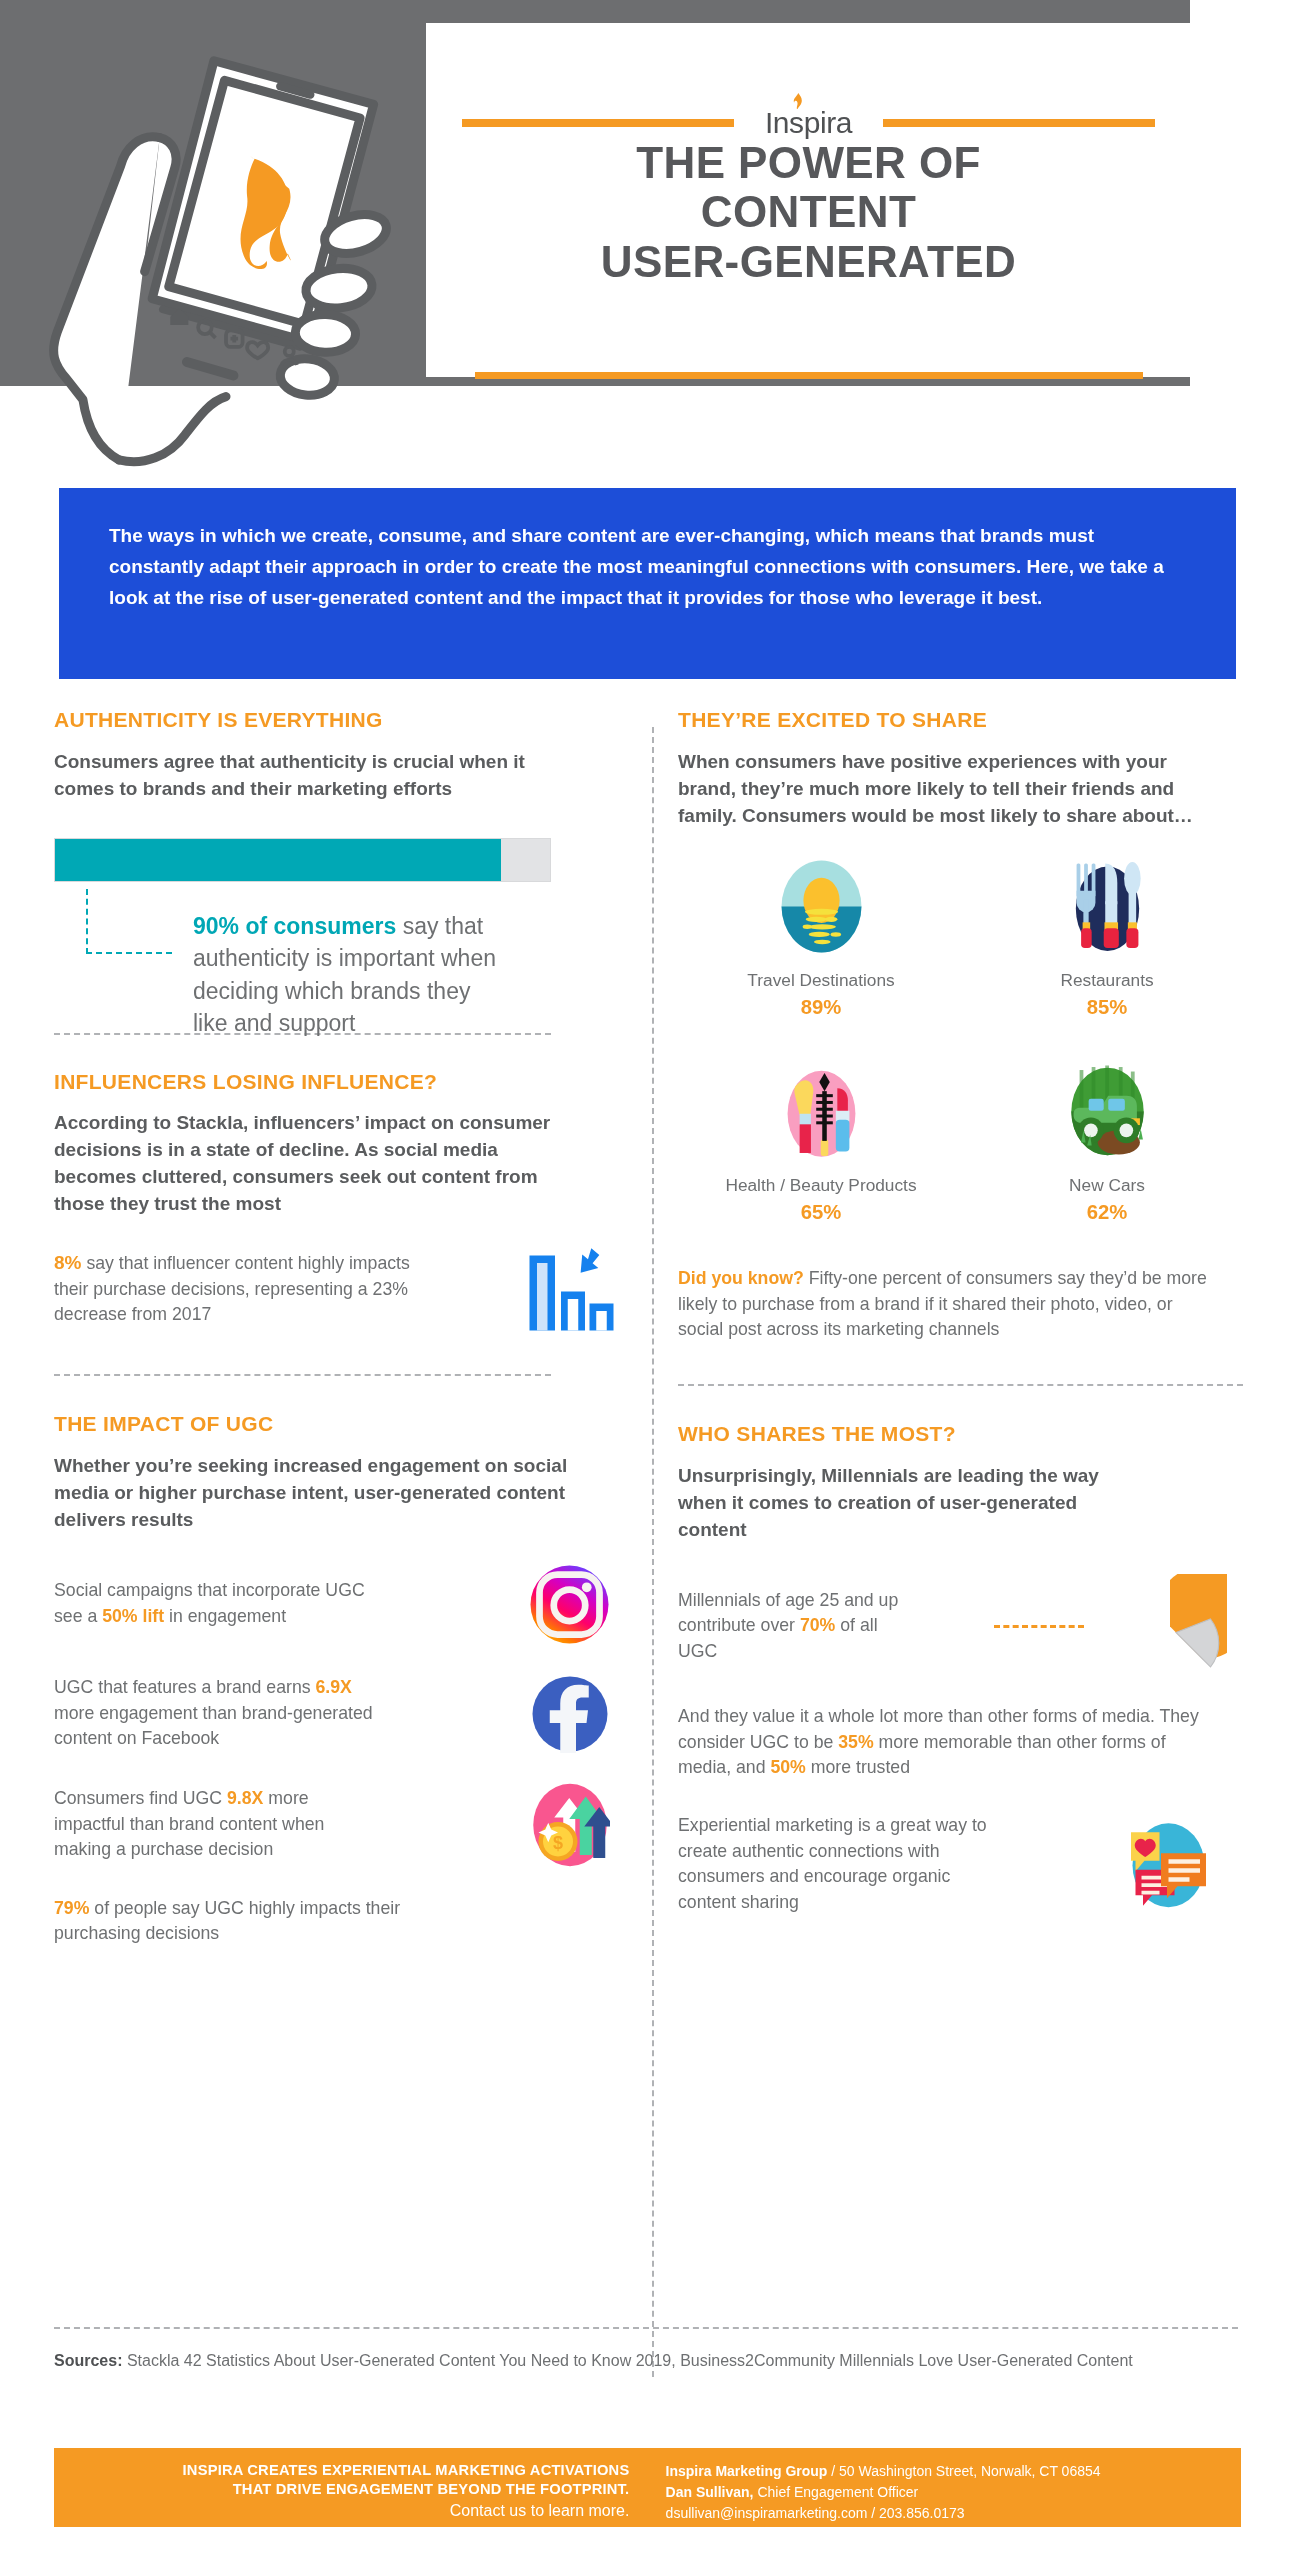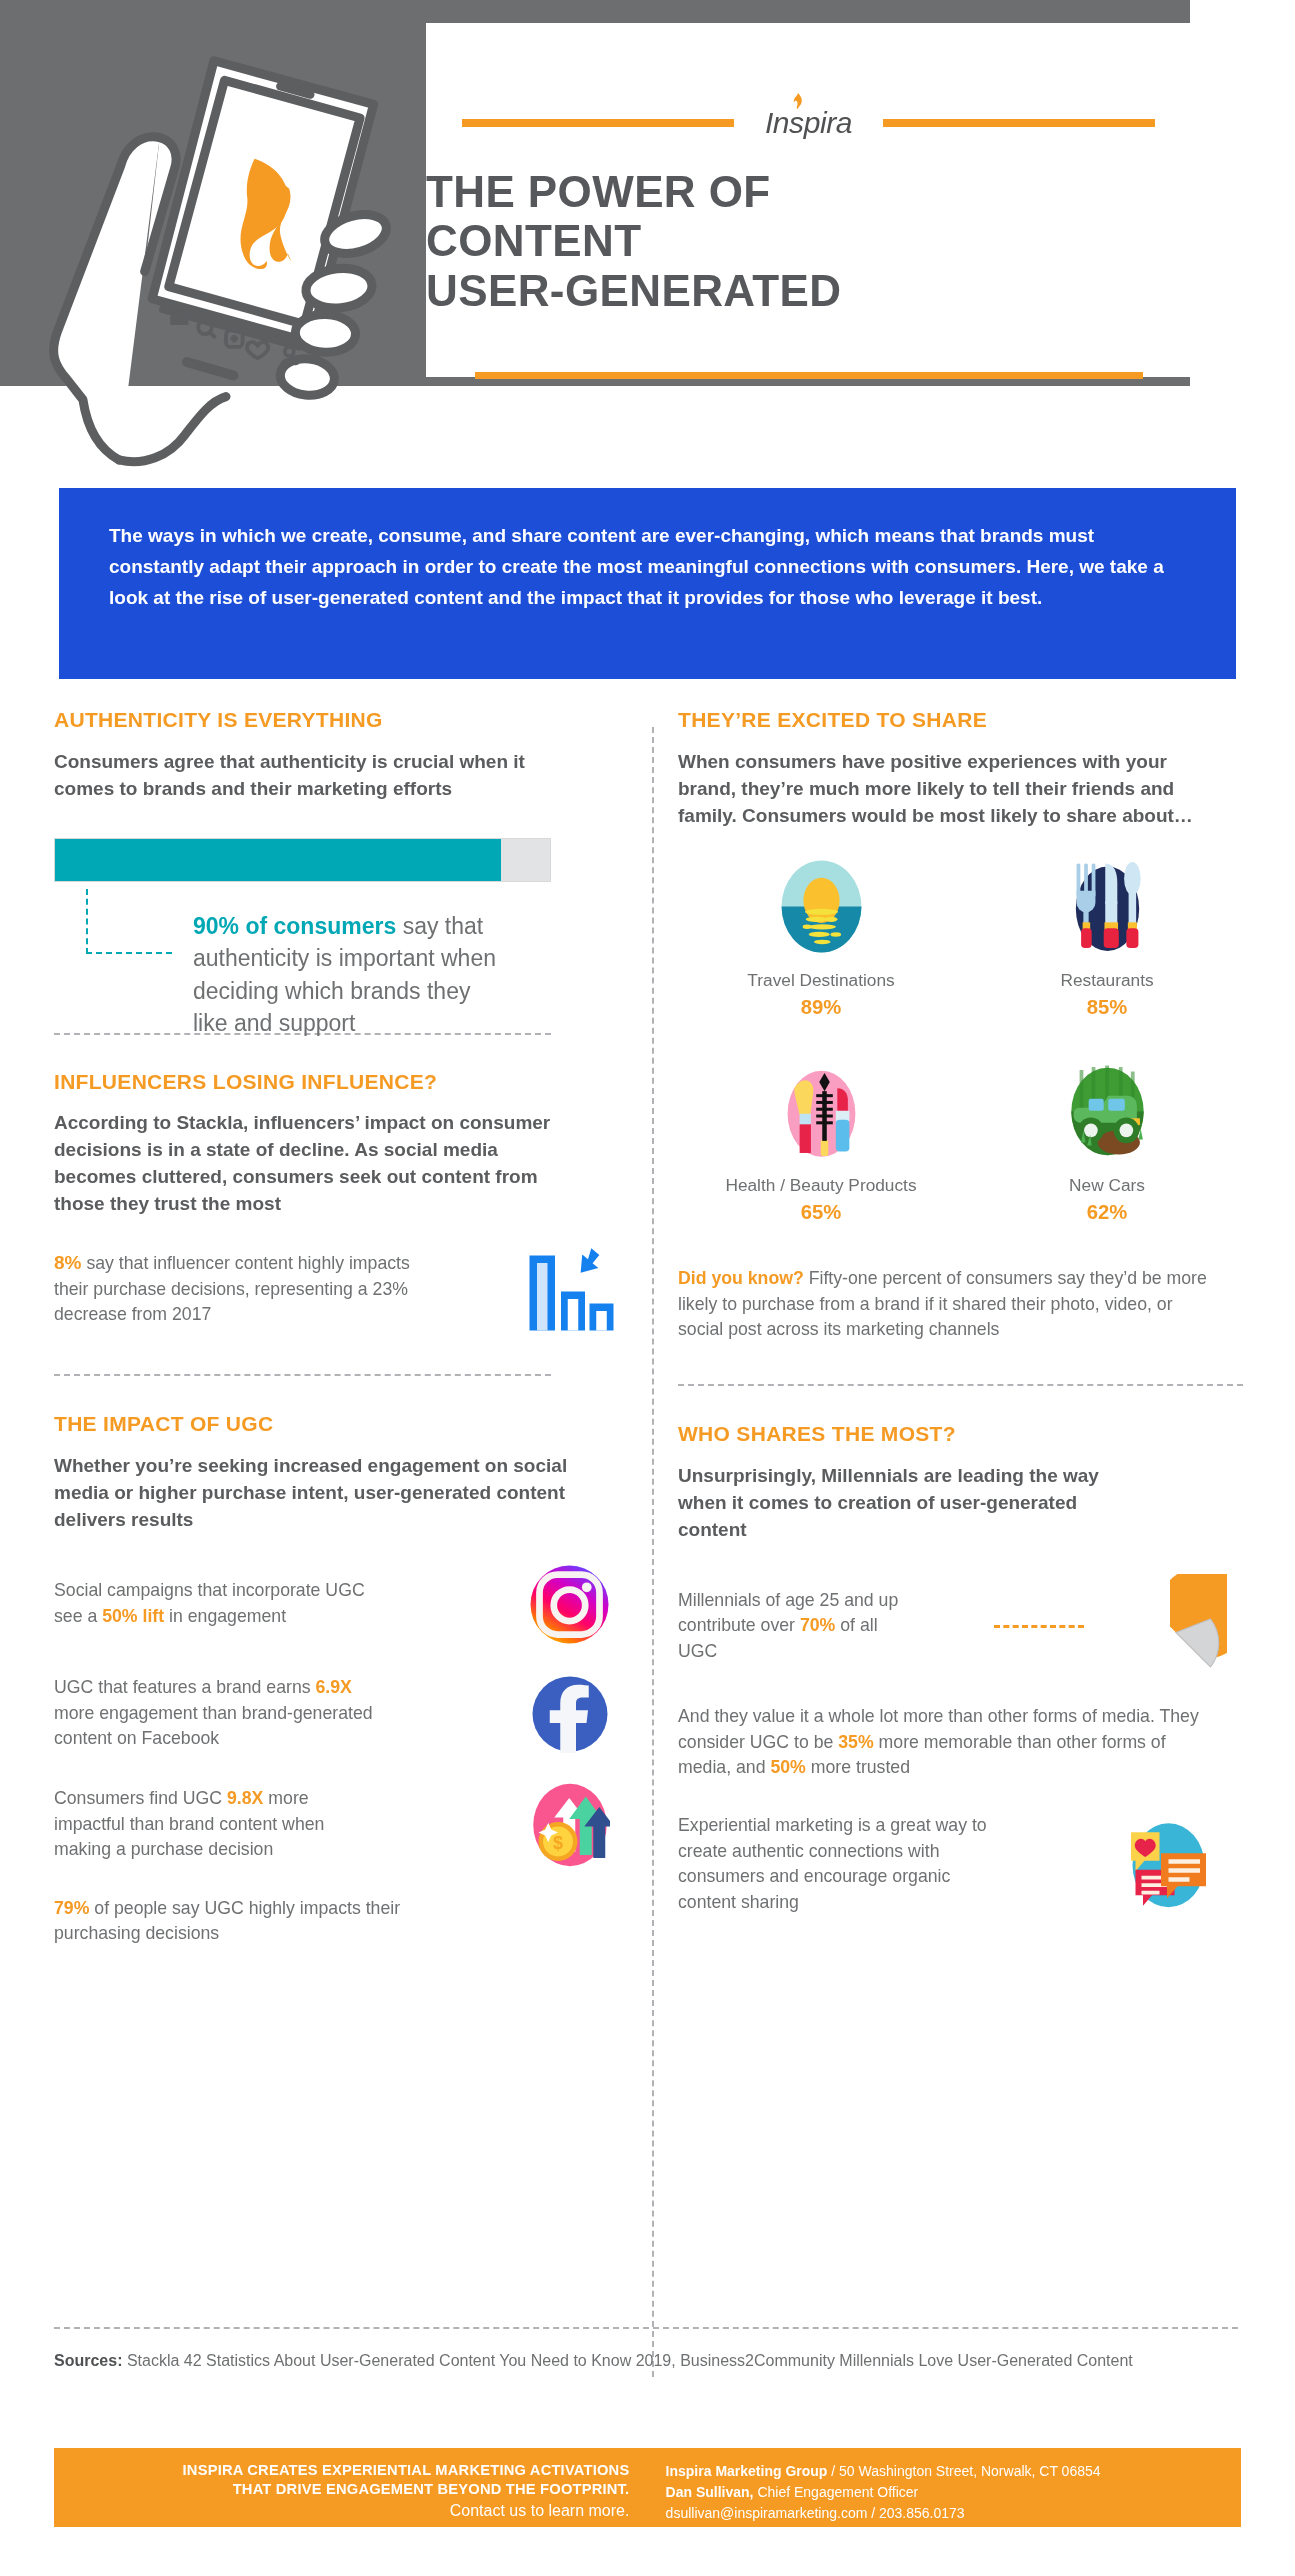--- a/index.html
+++ b/index.html
@@ -14,30 +14,30 @@
   
   .hero { position: absolute; left:0; top:0; width:1296px; height:471px; background:#fff; }
   .hero-gray { position:absolute; left:0; top:0; width:1190px; height:386px; background:#6d6e70; }
   .hero-white-notch { position:absolute; left:1190px; top:0; width:105px; height:386px; background:#fff; }
   .hero-art { position:absolute; left:-15px; top:7.5px; width:482px; height:467px; }
 
   .title-card {
     position:absolute; left:426px; top:22.6px; width:765px; height:354px;
     background:#ffffff;
   }
-  .logo-row { position:absolute; left:0; top:83px; width:765px; height:35px; display:flex; align-items:center; justify-content:center; gap:8px;font-style:italic; }
+  .logo-row { position:absolute; left:0; top:83px; width:765px; height:35px; display:flex; align-items:center; justify-content:center; gap:8px; }
   .logo-rule { height:7.5px; background:#f59a23; flex:1 1 auto; }
   .logo-rule.left { margin-right:19.6px; margin-left:36px;}
   .logo-rule.right { margin-left:19.6px; margin-right:36px;}
   .logo-wordmark { position:relative; font-family:"Liberation Sans", sans-serif; font-weight:400; font-size:30px; color:#4f5153; letter-spacing:-0.4px; white-space:nowrap; padding:0 3px; }
   .logo-flame { position:absolute; left:31px; top:-13.6px; width:9.8px; height:16.6px; }
 
   .main-title {
-    position:absolute; left:0; top:144px; width:765px;
-    color:#57585b;
+    position:absolute; left:0; top:115px; width:765px;
+    text-align:center; color:#57585b;
     font-family:"Liberation Sans", sans-serif;
     font-weight:700; font-size:44px; line-height:1.13;
     letter-spacing:0.4px;
   }
   .bottom-rule { position:absolute; left:475px; top:372px; width:668px; height:6.8px; background:#f59a23; }
 
   
   .intro {
     position:absolute; left:59px; top:488px; width:1177px; height:191px;
     background:#1d4ed8; color:#ffffff;

